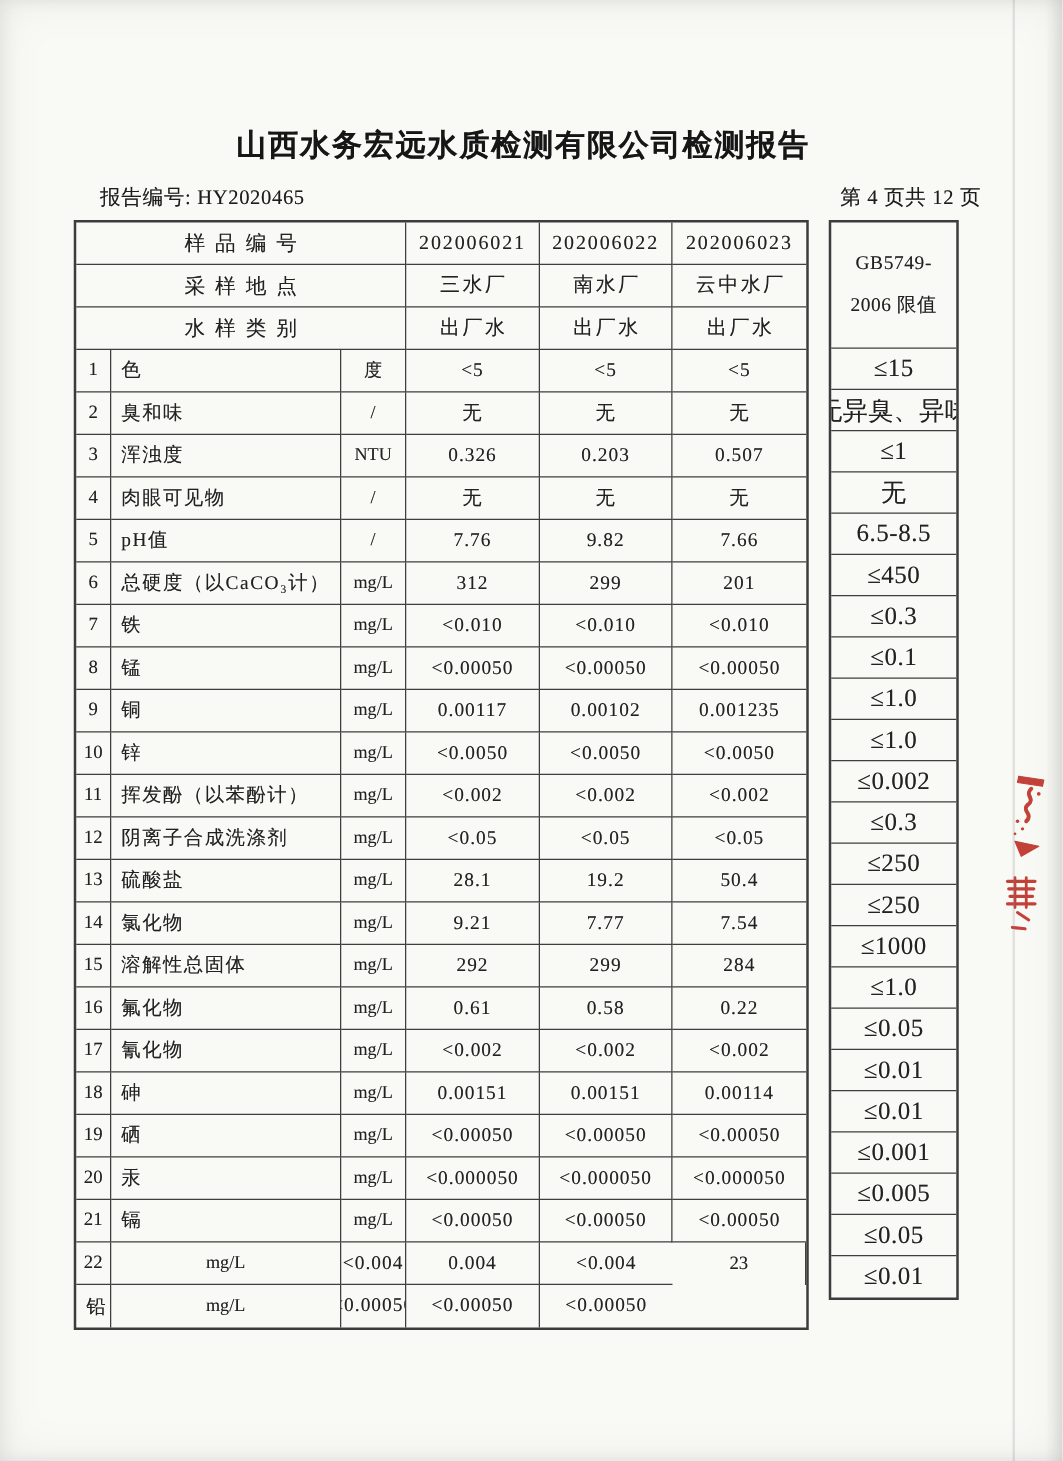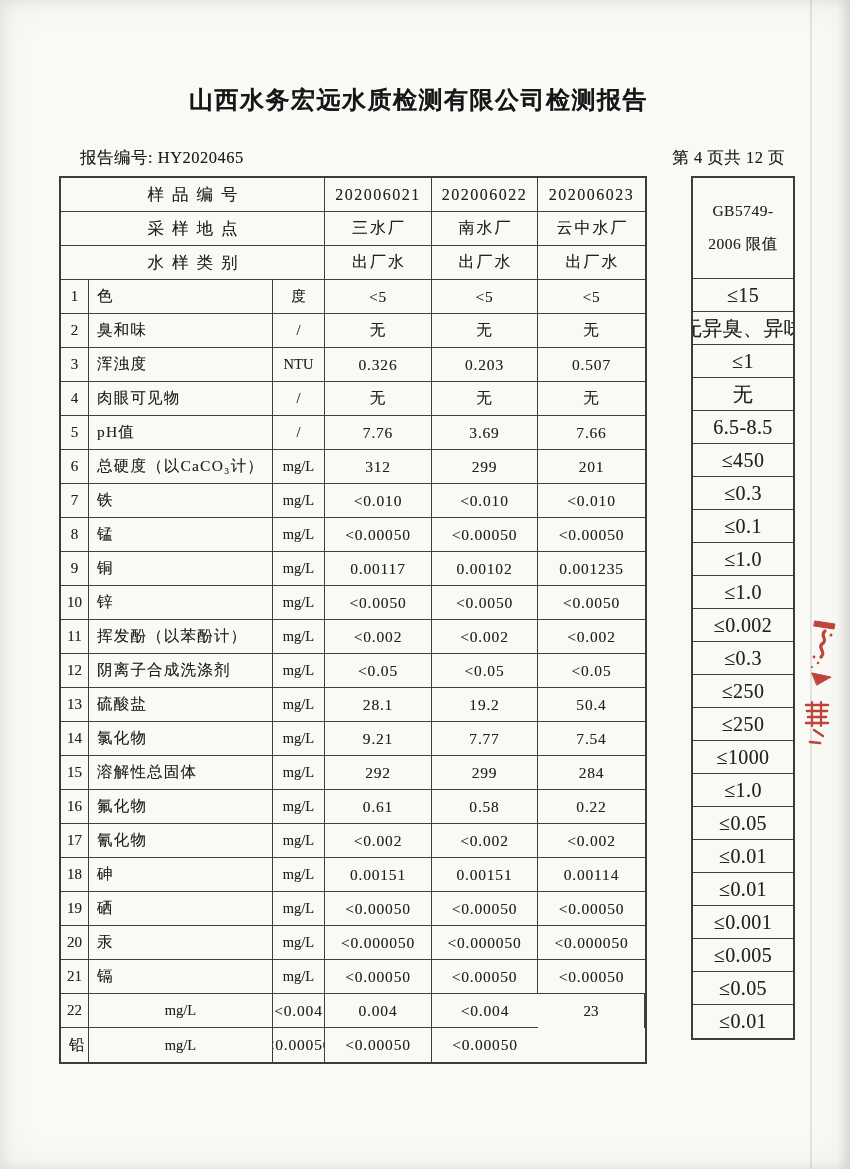--- a/index.html
+++ b/index.html
@@ -20,21 +20,21 @@
   
   .scan-crease{
     position:absolute;left:810px;top:0;width:2px;height:1169px;
     background:rgba(130,130,128,0.20);
   }
   .page-edge-shadow{
     position:absolute;right:0;top:0;width:14px;height:1169px;
     background:linear-gradient(to right, rgba(0,0,0,0) 0%, rgba(90,90,88,0.10) 100%);
   }
   .title{
-    position:absolute;left:66px;top:84px;width:705px;
+    position:absolute;left:66px;top:100px;width:705px;
     text-align:center;
     font-size:24px;font-weight:bold;letter-spacing:1.5px;
     color:#161616;
     text-shadow:0 0 0.5px rgba(0,0,0,0.55);
   }
   .meta-row{
     position:absolute;left:80px;top:147px;width:705px;
     display:flex;justify-content:space-between;align-items:baseline;
     font-size:16.5px;color:#1d1d1d;
     text-shadow:0 0 0.4px rgba(0,0,0,0.4);
@@ -65,21 +65,21 @@
   .head-label{letter-spacing:8px;text-indent:8px;font-size:16.5px;}
   .hv{letter-spacing:2px;text-indent:2px;font-size:16px;}
   .hv-num{letter-spacing:1.5px;font-size:16px;}
   .num{font-size:15px;}
   .param{justify-content:flex-start;padding-left:8px;font-size:15.5px;letter-spacing:1.2px;}
   .unit{font-size:14.5px;}
   .val{font-size:15.5px;letter-spacing:0.8px;}
 
   
   .limit-col{
-    position:absolute;left:691px;top:176px;width:104px;
+    position:absolute;left:663px;top:176px;width:104px;
     border:2px solid #3c3c3c;
     box-sizing:border-box;
     background:transparent;
   }
   .limit-head{
     height:101px;border-bottom:1px solid #3e3e3e;
     display:flex;flex-direction:column;align-items:center;justify-content:center;
     gap:14px;
     font-size:15.5px;color:#222;letter-spacing:0.5px;
     text-shadow:0 0 0.4px rgba(0,0,0,0.35);
@@ -147,21 +147,21 @@
       <div class="cell num">4</div>
       <div class="cell param">肉眼可见物</div>
       <div class="cell unit">/</div>
       <div class="cell val">无</div>
       <div class="cell val">无</div>
       <div class="cell val cr0">无</div>
       <div class="cell num">5</div>
       <div class="cell param">pH值</div>
       <div class="cell unit">/</div>
       <div class="cell val">7.76</div>
-      <div class="cell val">3.69</div>
+      <div class="cell val">9.82</div>
       <div class="cell val cr0">7.66</div>
       <div class="cell num">6</div>
       <div class="cell param">总硬度（以CaCO₃计）</div>
       <div class="cell unit">mg/L</div>
       <div class="cell val">312</div>
       <div class="cell val">299</div>
       <div class="cell val cr0">201</div>
       <div class="cell num">7</div>
       <div class="cell param">铁</div>
       <div class="cell unit">mg/L</div>

